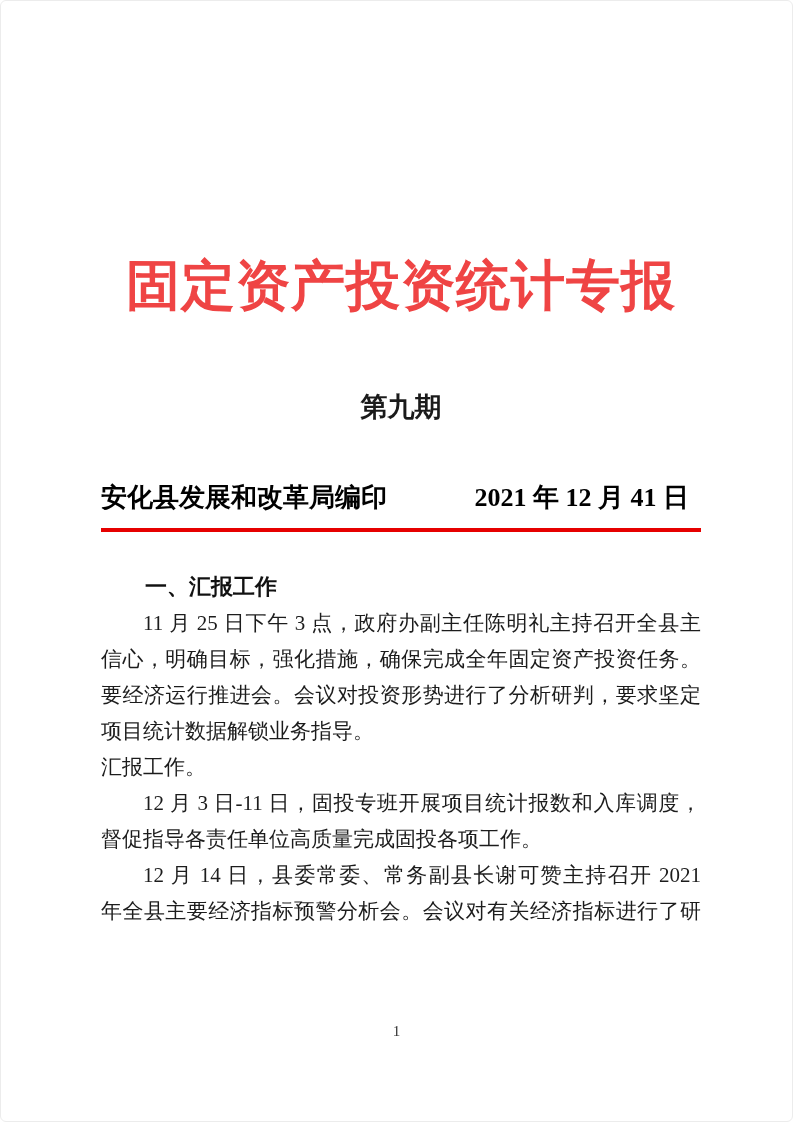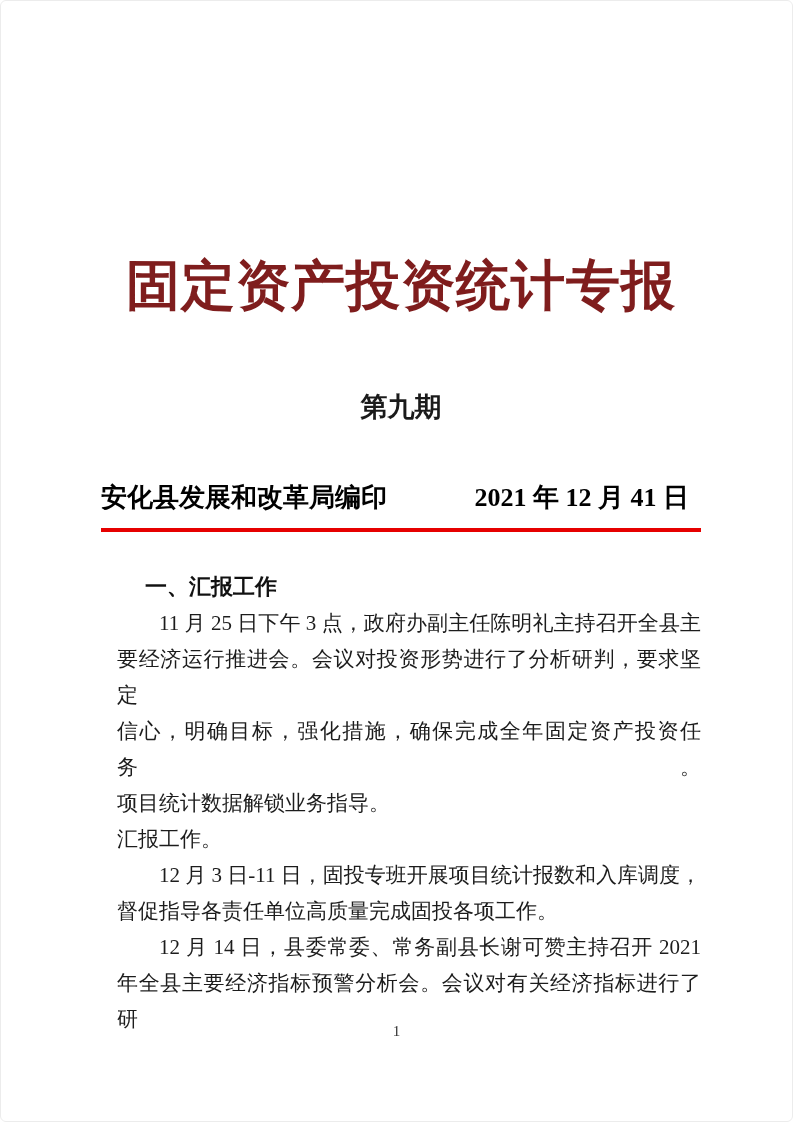--- a/index.html
+++ b/index.html
@@ -90,37 +90,37 @@
     font-size: 15px;
     color: #333333;
   }
 </style>
 </head>
 <body>
 
 <div class="page">
   <div class="content">
 
-    <h1 class="report-title" style="color: #7f1d1d;">固定资产投资统计专报</h1>
+    <h1 class="report-title" style="color: #ef4444;">固定资产投资统计专报</h1>
 
     <div class="issue">第九期</div>
 
     <div class="masthead">
       <span class="publisher">安化县发展和改革局编印</span>
       <span class="date">2021 年 12 月 41 日</span>
     </div>
 
     <div class="divider" style="background: rgb(230, 0, 0);"></div>
 
     <div class="section-heading">一、汇报工作</div>
 
-    <div class="body-text" id="body-lines" style="color: rgb(28, 28, 28); margin-left: 16px;">
+    <div class="body-text" id="body-lines" style="color: rgb(28, 28, 28);">
         <div class="line indent justify">11 月 25 日下午 3 点，政府办副主任陈明礼主持召开全县主</div>
+        <div class="line justify">信心，明确目标，强化措施，确保完成全年固定资产投资任务。</div>
         <div class="line justify">要经济运行推进会。会议对投资形势进行了分析研判，要求坚定</div>
-        <div class="line justify">信心，明确目标，强化措施，确保完成全年固定资产投资任务。</div>
         <div class="line">项目统计数据解锁业务指导。</div>
         <div class="line">汇报工作。</div>
         <div class="line indent justify">12 月 3 日-11 日，固投专班开展项目统计报数和入库调度，</div>
         <div class="line">督促指导各责任单位高质量完成固投各项工作。</div>
         <div class="line indent justify">12 月 14 日，县委常委、常务副县长谢可赞主持召开 2021</div>
         <div class="line justify">年全县主要经济指标预警分析会。会议对有关经济指标进行了研</div>
       </div>
 
   </div>
 

